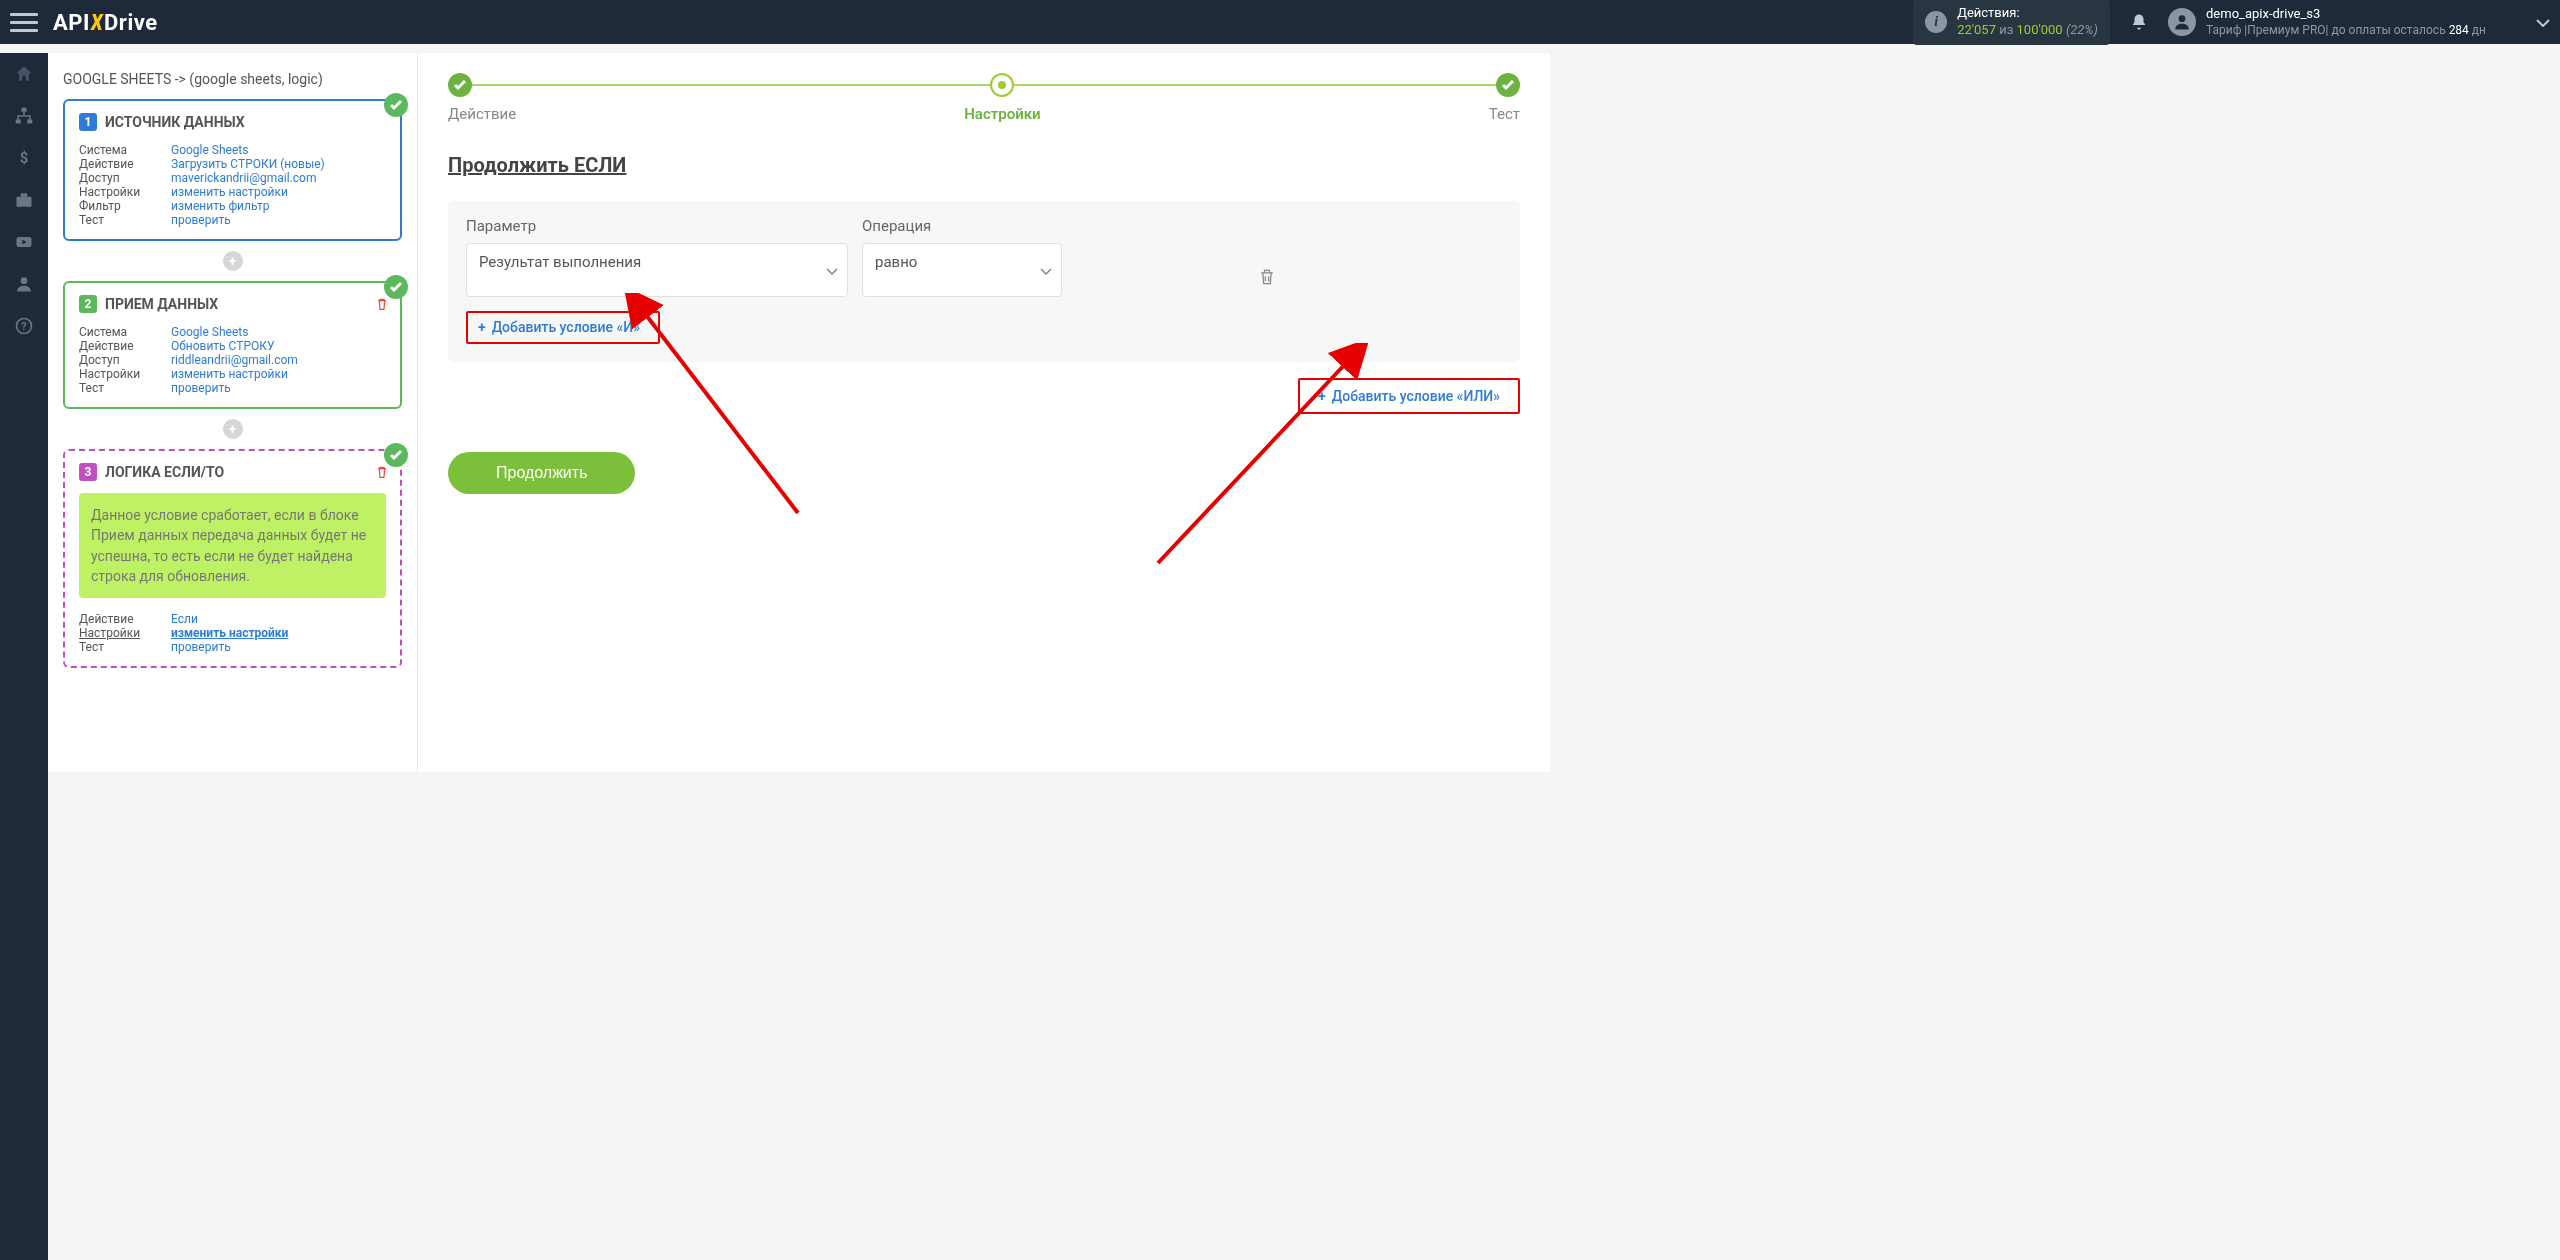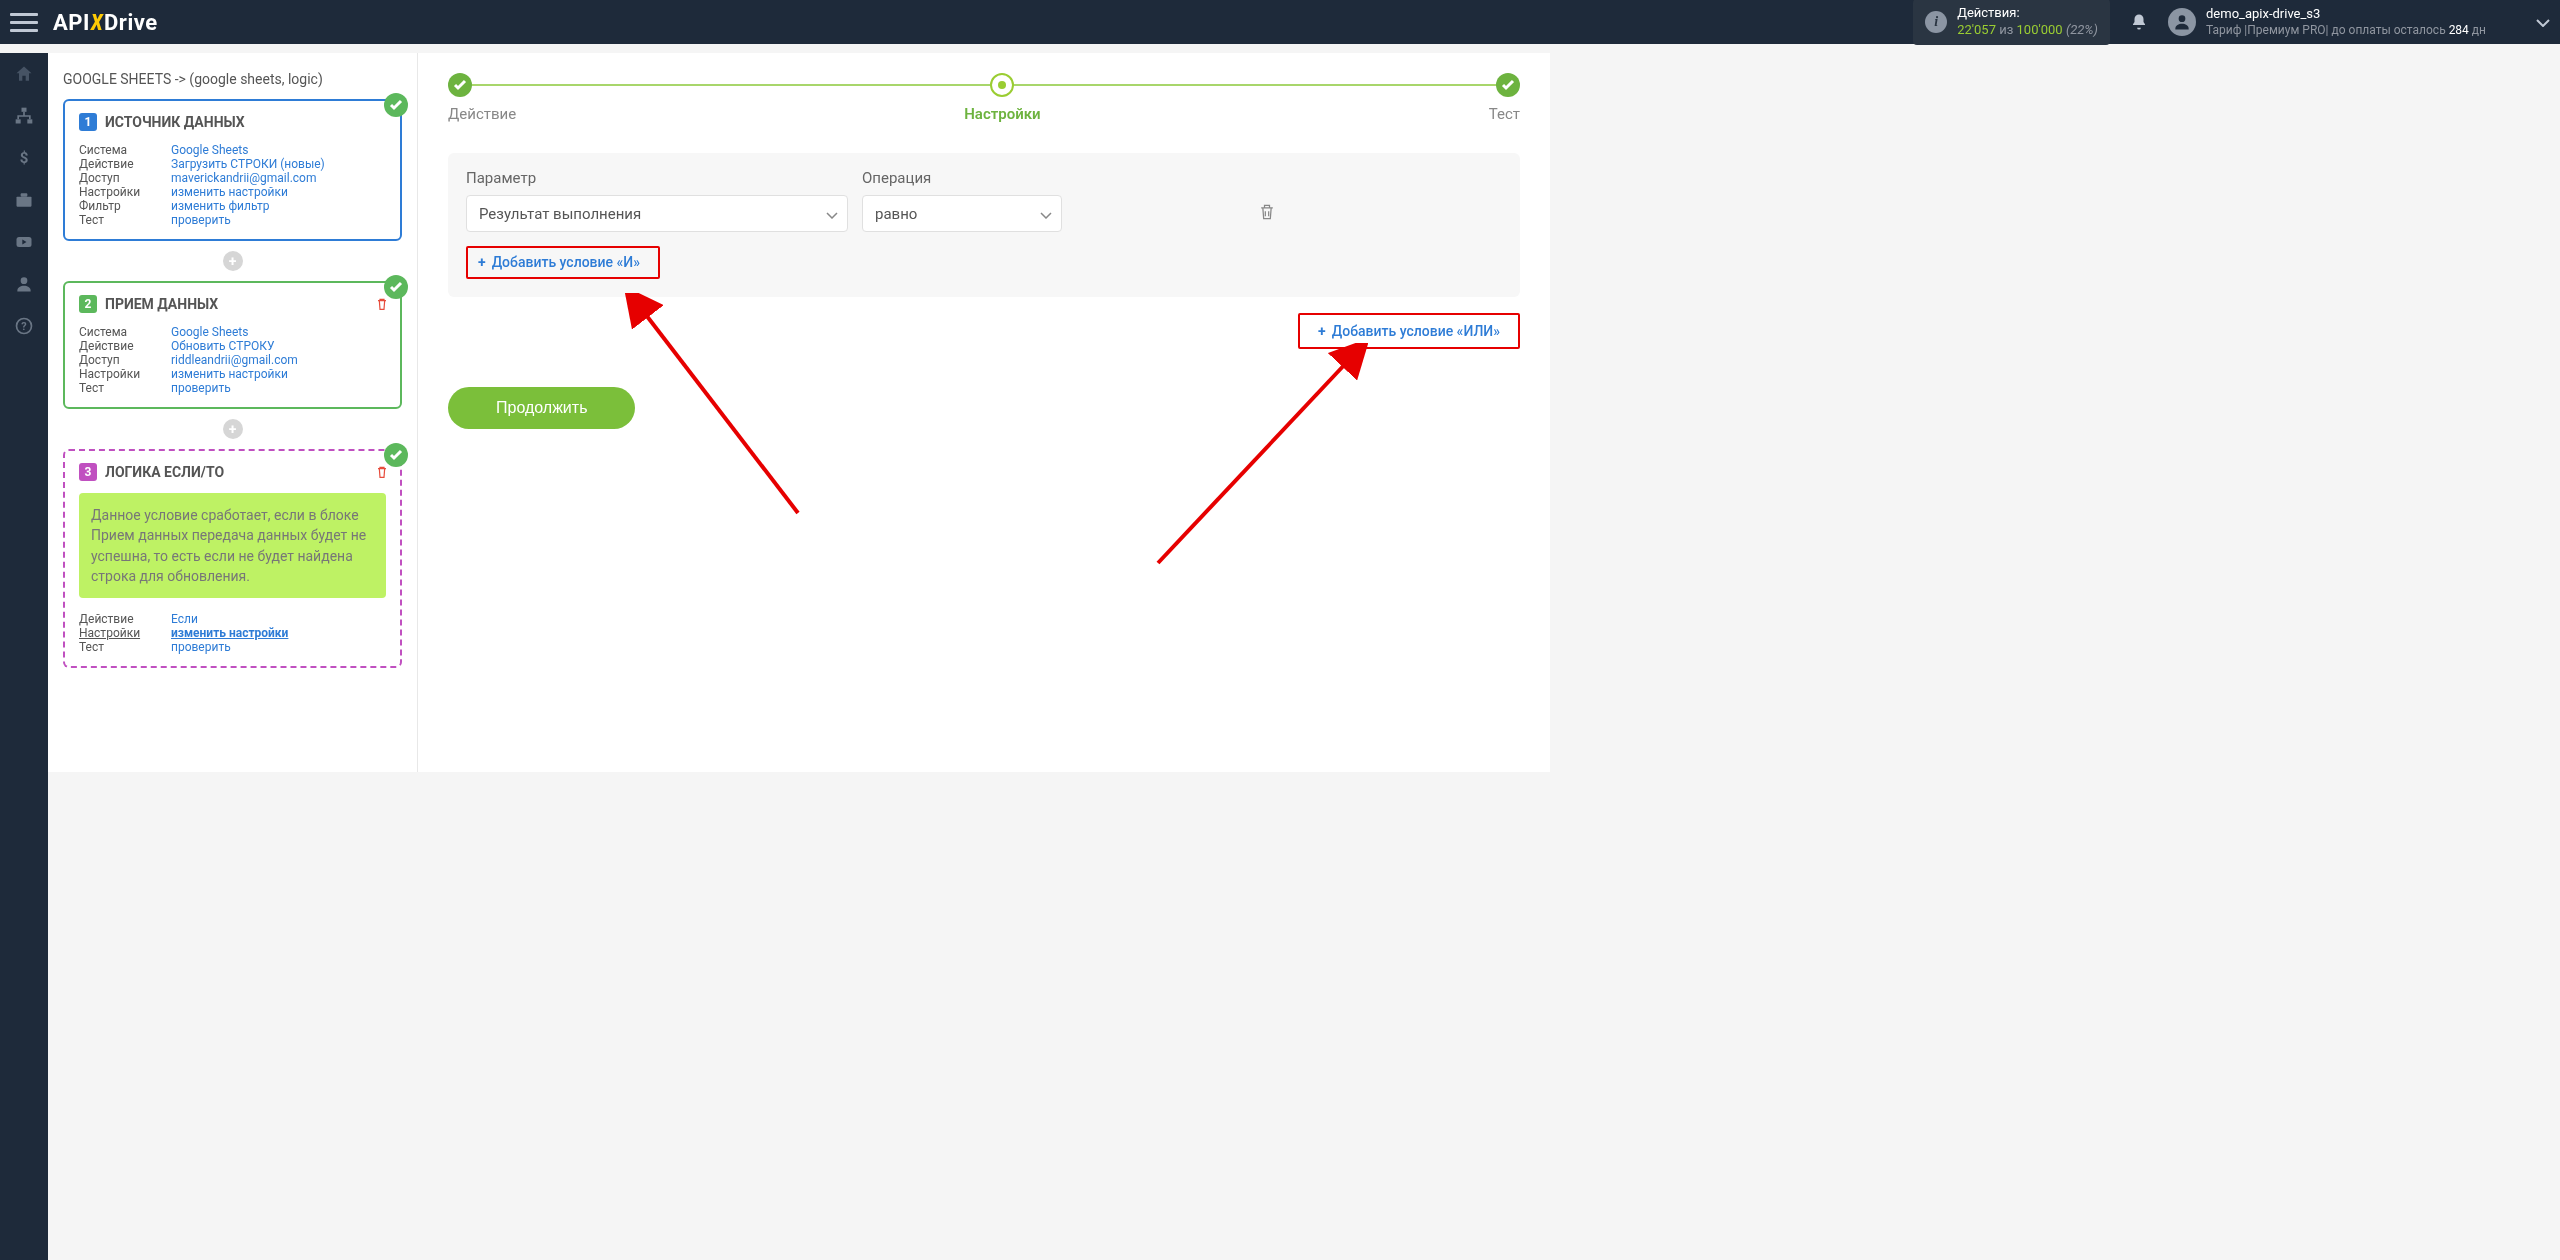--- a/index.html
+++ b/index.html
@@ -78,21 +78,21 @@
 .wstep .label.active { color: #6db33f; font-weight: 600; }
 .wstep.left { align-items: flex-start; }
 .wstep.right { align-items: flex-end; }
 
 .section-title { font-size: 20px; font-weight: 700; color: #444; text-decoration: underline; margin-bottom: 24px; }
 .cond-group { background: #f7f7f7; border-radius: 6px; padding: 16px 18px 18px; position: relative; }
 .cond-row { display: grid; grid-template-columns: 1fr 200px 1fr 30px; gap: 14px; align-items: end; }
 .cond-col .clabel { font-size: 15px; color: #666; margin-bottom: 8px; }
 .cond-col { display: flex; flex-direction: column; }
 .select-box { position: relative; }
-.select-box select, .select-fake { width: 100%; padding: 9px 32px 8px 12px; border: 1px solid #e0e0e0; border-radius: 4px; background: #fff; font-size: 15px; color: #555; appearance: none; cursor: pointer; }
+.select-box select, .select-fake { width: 100%; padding: 9px 32px 25px 12px; border: 1px solid #e0e0e0; border-radius: 4px; background: #fff; font-size: 15px; color: #555; appearance: none; cursor: pointer; }
 .select-box .chev { position: absolute; right: 10px; top: 50%; transform: translateY(-50%); pointer-events: none; }
 .trash-col { display: flex; align-items: center; justify-content: center; height: 40px; cursor: pointer; }
 .trash-col svg { fill: none; stroke: #888; stroke-width: 1.5; }
 .add-and { display: inline-flex; align-items: center; gap: 6px; border: 2px solid #e60000; padding: 6px 18px 7px 10px; border-radius: 2px; color: #2e7cd6; font-size: 14px; font-weight: 500; margin-top: 14px; cursor: pointer; }
 .add-and .plus { color: #2e7cd6; font-weight: 700; }
 .add-or { float: right; display: inline-flex; align-items: center; gap: 6px; border: 2px solid #e60000; padding: 8px 18px; border-radius: 2px; color: #2e7cd6; font-size: 14px; font-weight: 500; margin-top: 16px; cursor: pointer; }
 .add-or .plus { color: #2e7cd6; font-weight: 700; }
 .clearfix::after { content:""; display:table; clear:both; }
 .continue-btn { margin-top: 38px; padding: 12px 48px; background: #7bbf3a; color: #fff; border: none; border-radius: 24px; font-size: 16px; cursor: pointer; font-weight: 500; }
 
@@ -300,20 +300,21 @@
       <div class="wstep right">
         <div class="dot done">
             <svg width="14" height="14" viewBox="0 0 14 14">
               <path d="M2 7l3 3 7-7"></path>
             </svg>
           </div>
         <div class="label">Тест</div>
       </div>
     </div>
 
+    <div class="section-title">Продолжить ЕСЛИ</div>
 
     <div class="cond-group">
       <div class="cond-row">
         <div class="cond-col">
           <div class="clabel">Параметр</div>
           <div class="select-box">
             <div class="select-fake">Результат выполнения</div>
             <div class="chev"><svg width="12" height="7" viewBox="0 0 12 7">
                   <path d="M1 1l5 5 5-5" stroke="#888" stroke-width="1.5" fill="none"></path>
                 </svg></div>

